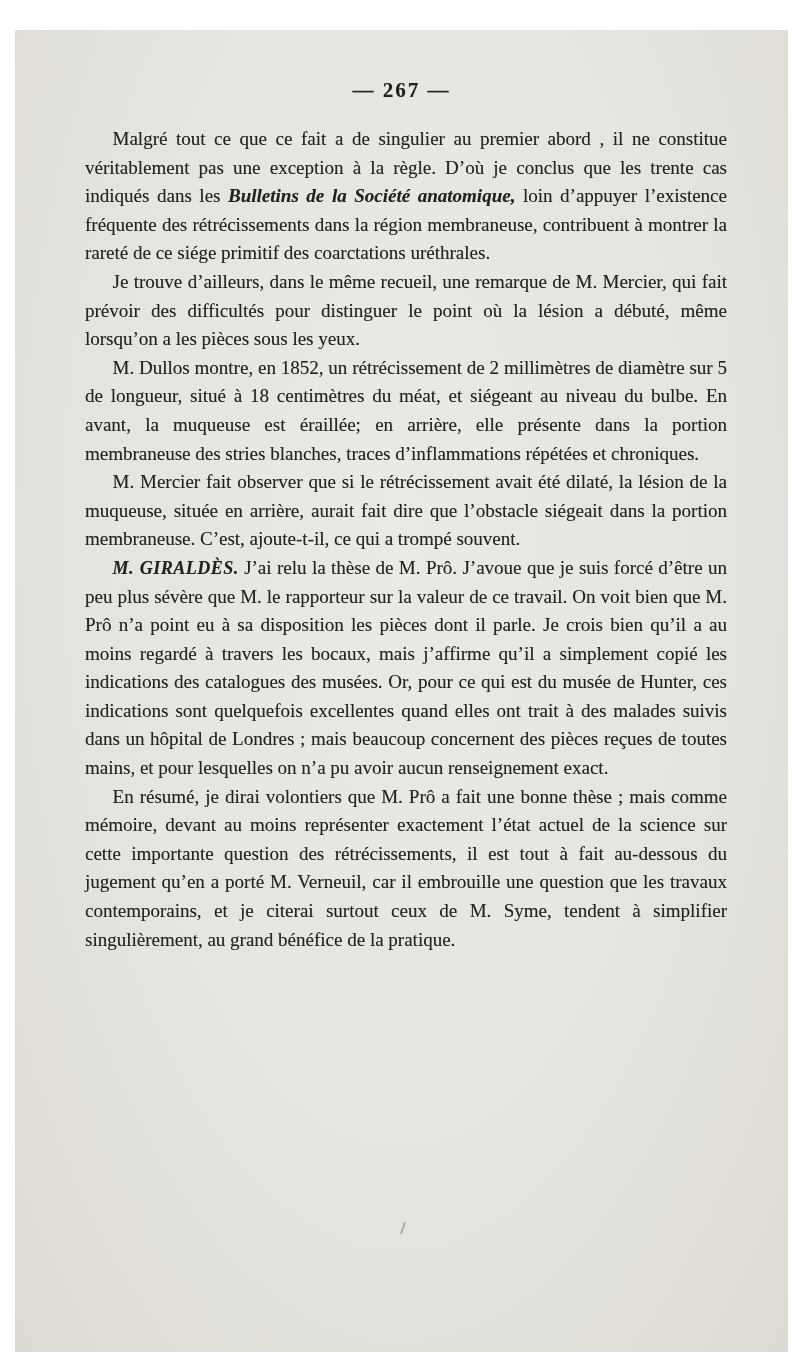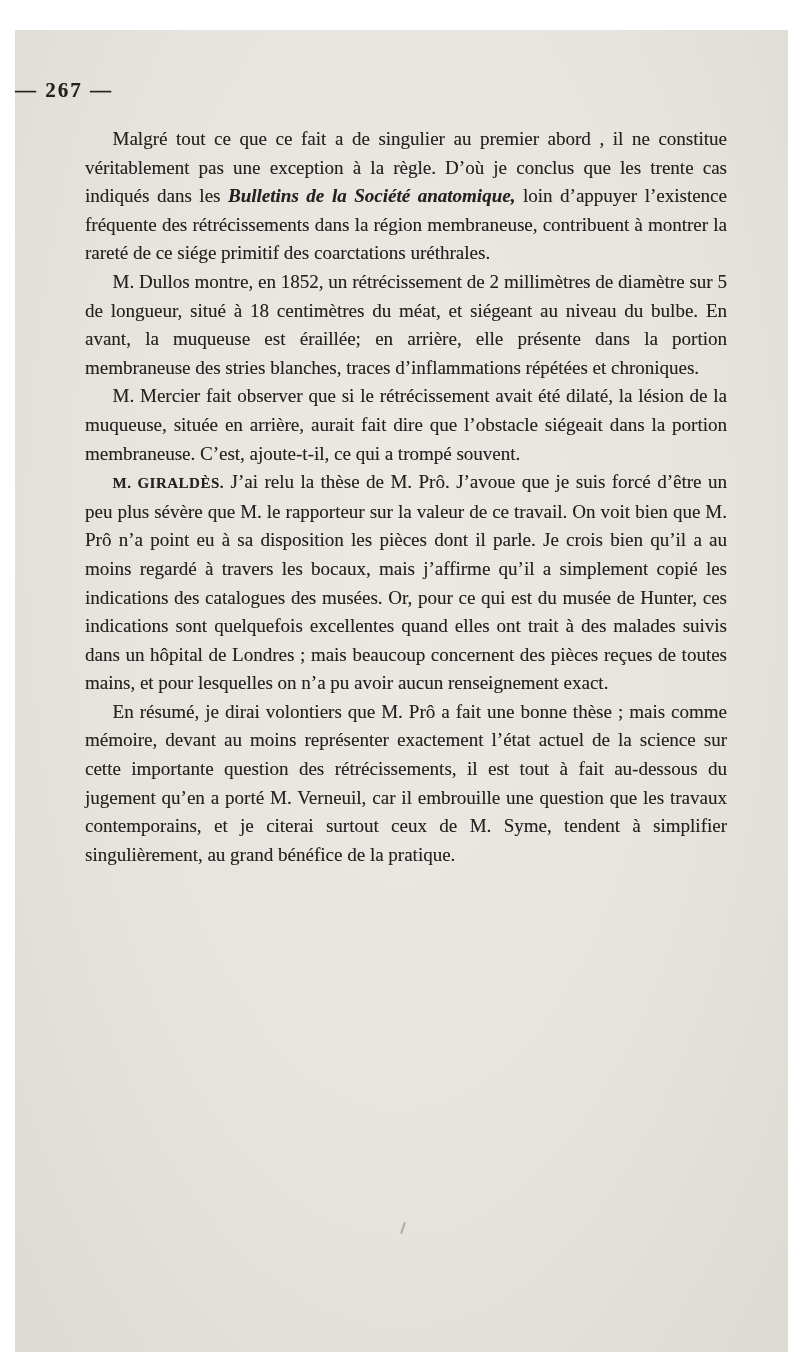--- a/index.html
+++ b/index.html
@@ -17,20 +17,21 @@
   }
   .page {
     width: 100%;
     height: 100%;
     box-sizing: border-box;
     background: radial-gradient(ellipse at 50% 38%, var(--page-bg-light, #ebe9e4) 0%, var(--page-bg, #e6e4de) 55%, #dcdad3 100%);
     padding-top: 48px;
     position: relative;
   }
   .page-number {
+    text-align: center;
     font-weight: bold;
     font-size: 21px;
     letter-spacing: 2px;
     color: var(--ink, #24221e);
     margin: 0 0 22px 0;
     text-shadow: 0.2px 0.2px 0 rgba(30,28,24,0.4);
   }
   .text-block {
     margin-left: 70px;
     width: 642px;
@@ -45,42 +46,44 @@
   }
   .text-block p.indent {
     text-indent: 1.45em;
   }
   .emph {
     font-style: italic;
     font-weight: bold;
   }
   .speaker {
     font-weight: bold;
-    font-size: 15px;
+    font-size: 18px;
     letter-spacing: 0.5px;
+    font-style: italic;
   }
   
   .artifact {
     position: absolute;
     left: 50%;
     bottom: 118px;
     width: 2px;
     height: 12px;
     background: rgba(70,66,60,0.35);
     transform: rotate(18deg);
   }
 </style>
 </head>
 <body>
 
 <div class="page">
   <div class="page-number">— 267 —</div>
 
   <div class="text-block" id="page-text">
       <p class="indent"><span>Malgré tout ce que ce fait a de singulier au premier abord , il ne constitue véritablement pas une exception à la règle. D’où je conclus que les trente cas indiqués dans les </span><span class="emph">Bulletins de la Société anatomique,</span><span> loin d’appuyer l’existence fréquente des rétrécissements dans la région membraneuse, contribuent à montrer la rareté de ce siége primitif des coarctations uréthrales.</span></p>
+      <p class="indent"><span>Je trouve d’ailleurs, dans le même recueil, une remarque de M. Mercier, qui fait prévoir des difficultés pour distinguer le point où la lésion a débuté, même lorsqu’on a les pièces sous les yeux.</span></p>
       <p class="indent"><span>M. Dullos montre, en 1852, un rétrécissement de 2 millimètres de diamètre sur 5 de longueur, situé à 18 centimètres du méat, et siégeant au niveau du bulbe. En avant, la muqueuse est éraillée; en arrière, elle présente dans la portion membraneuse des stries blanches, traces d’inflammations répétées et chroniques.</span></p>
       <p class="indent"><span>M. Mercier fait observer que si le rétrécissement avait été dilaté, la lésion de la muqueuse, située en arrière, aurait fait dire que l’obstacle siégeait dans la portion membraneuse. C’est, ajoute-t-il, ce qui a trompé souvent.</span></p>
       <p class="indent"><span class="speaker">M. GIRALDÈS.</span><span> J’ai relu la thèse de M. Prô. J’avoue que je suis forcé d’être un peu plus sévère que M. le rapporteur sur la valeur de ce travail. On voit bien que M. Prô n’a point eu à sa disposition les pièces dont il parle. Je crois bien qu’il a au moins regardé à travers les bocaux, mais j’affirme qu’il a simplement copié les indications des catalogues des musées. Or, pour ce qui est du musée de Hunter, ces indications sont quelquefois excellentes quand elles ont trait à des malades suivis dans un hôpital de Londres ; mais beaucoup concernent des pièces reçues de toutes mains, et pour lesquelles on n’a pu avoir aucun renseignement exact.</span></p>
       <p class="indent"><span>En résumé, je dirai volontiers que M. Prô a fait une bonne thèse ; mais comme mémoire, devant au moins représenter exactement l’état actuel de la science sur cette importante question des rétrécissements, il est tout à fait au-dessous du jugement qu’en a porté M. Verneuil, car il embrouille une question que les travaux contemporains, et je citerai surtout ceux de M. Syme, tendent à simplifier singulièrement, au grand bénéfice de la pratique.</span></p>
     </div>
 
   <div class="artifact"></div>
 </div>
 
 </body></html>

